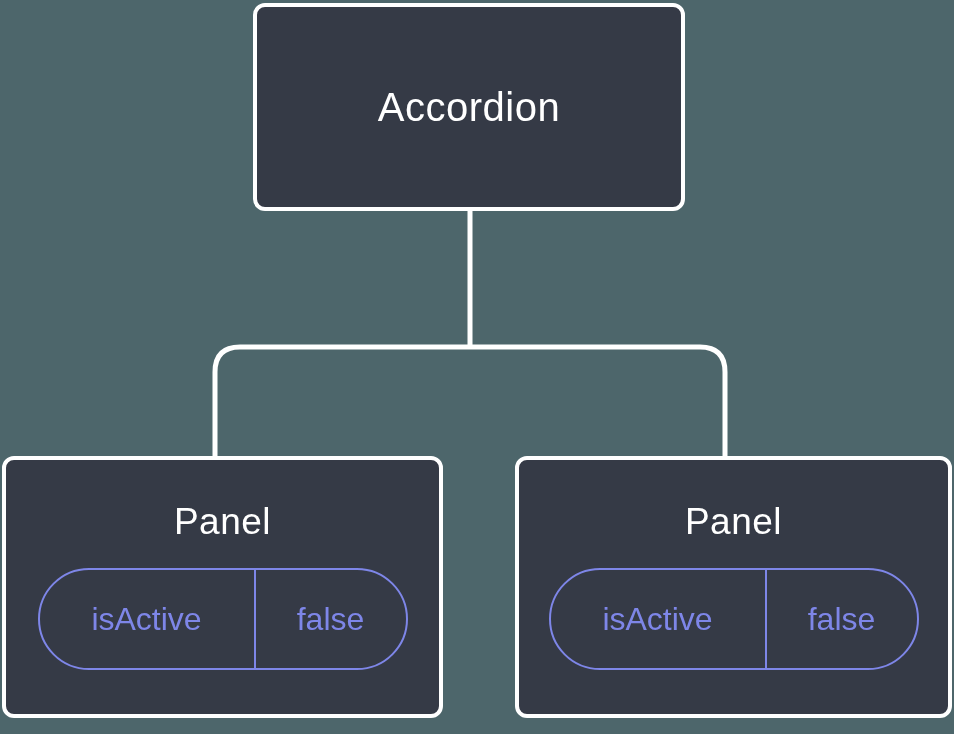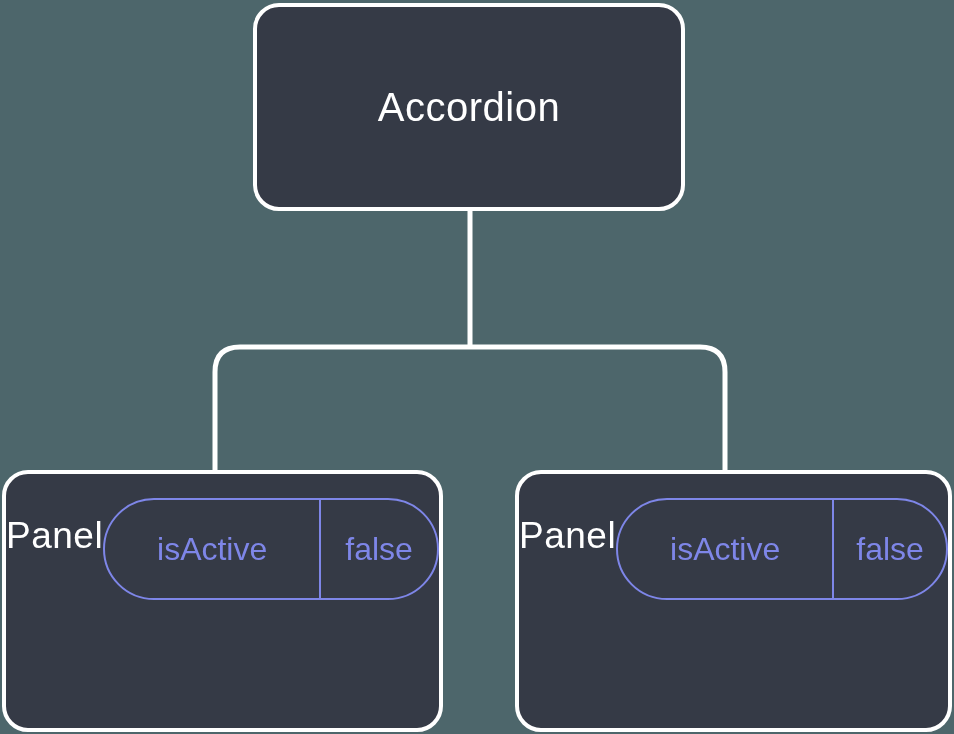--- a/index.html
+++ b/index.html
@@ -29,33 +29,33 @@
   }
   .connector-svg path{
     stroke:var(--connector);
     stroke-width:5;
     fill:none;
   }
   .node{
     position:absolute;
     background:var(--node-fill);
     border:4px solid var(--node-border);
-    border-radius:26px;
+    border-radius:12px;
     color:var(--label);
   }
   .node-root{
     left:253px;top:3px;width:432px;height:208px;
     display:flex;align-items:center;justify-content:center;
   }
   .node-root .node-label{
     font-size:40px;font-weight:500;letter-spacing:0.5px;
   }
   .node-child{
-    display:flex;flex-direction:row;align-items:flex-start;
-    top:470px;height:262px;
+    display:flex;flex-direction:column;align-items:center;
+    top:456px;height:262px;
   }
   .node-child-left{left:2px;width:441px;}
   .node-child-right{left:515px;width:437px;}
   .node-child .node-label{
     margin-top:40px;
     font-size:37px;font-weight:500;letter-spacing:0.5px;
     line-height:1.2;
   }
   .state-pill{
     margin-top:24px;

